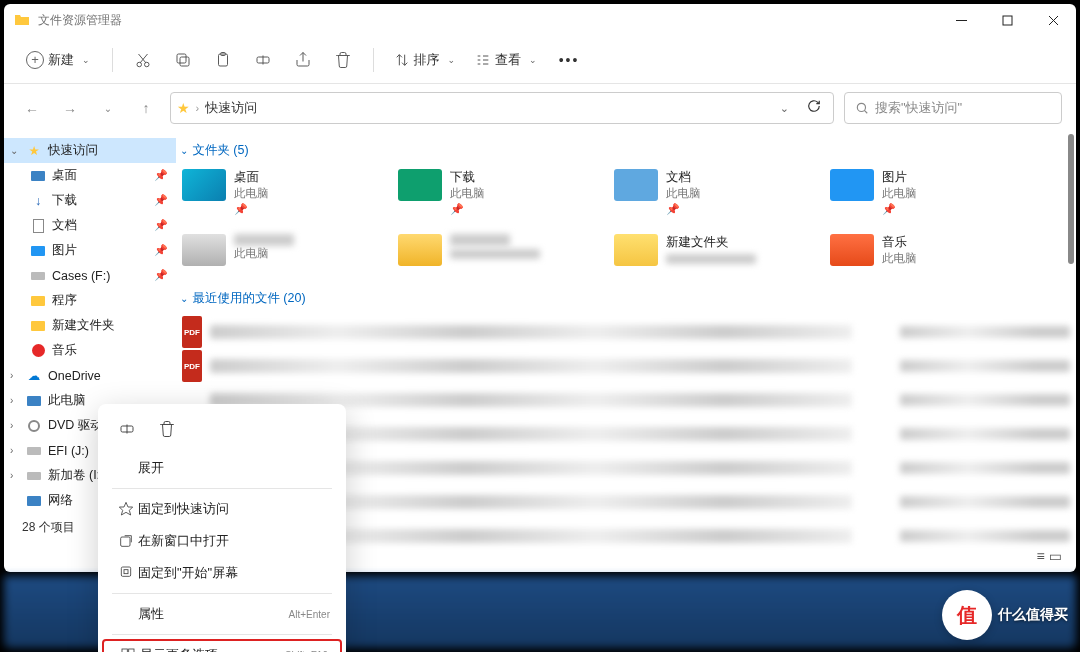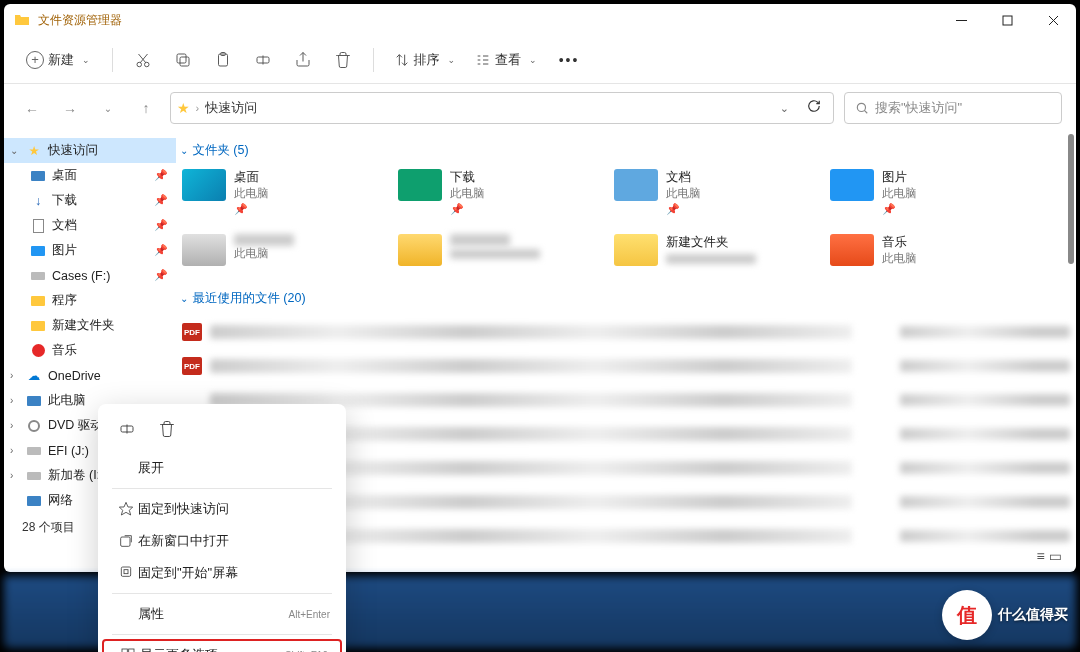--- a/index.html
+++ b/index.html
@@ -1,20 +1,20 @@
 <!DOCTYPE html>
 <html><head>
 <meta charset="utf-8">
 <style>
 * { margin: 0; padding: 0; box-sizing: border-box; font-family: "Segoe UI", "Microsoft YaHei", sans-serif; }
 body { background: #000; width: 1080px; height: 652px; overflow: hidden; position: relative; }
 .window { position: absolute; left: 4px; top: 4px; right: 4px; bottom: 80px; background: #fff; border-radius: 6px; display: flex; flex-direction: column; box-shadow: 0 4px 24px rgba(0,0,0,0.3); }
 .titlebar { height: 32px; display: flex; align-items: center; padding: 0 0 0 10px; }
 .titlebar .folder-glyph { width: 16px; height: 16px; margin-right: 8px; }
-.titlebar .title { font-size: 12px; color: #a16207; flex: 1; }
+.titlebar .title { font-size: 12px; color: #737373; flex: 1; }
 .win-btns { display: flex; }
 .win-btn { width: 46px; height: 32px; display: flex; align-items: center; justify-content: center; font-size: 11px; color: #222; }
 .win-btn svg { width: 11px; height: 11px; }
 .toolbar { height: 48px; display: flex; align-items: center; padding: 0 12px; gap: 4px; border-bottom: 1px solid #e5e5e5; }
 .tb-new { display: flex; align-items: center; gap: 4px; padding: 6px 10px; border-radius: 4px; }
 .tb-new-icon { width: 18px; height: 18px; border: 1.5px solid #666; border-radius: 50%; display: flex; align-items: center; justify-content: center; font-size: 13px; color: #666; line-height: 1; }
 .tb-new-label { font-size: 13px; color: #333; }
 .tb-chev { font-size: 9px; color: #666; margin-left: 4px; }
 .tb-sep { width: 1px; height: 24px; background: #ddd; margin: 0 8px; }
 .tb-icon { width: 36px; height: 36px; display: flex; align-items: center; justify-content: center; border-radius: 4px; }
@@ -44,21 +44,21 @@
 .section-hdr { display: flex; align-items: center; gap: 4px; padding: 10px 4px 6px; font-size: 12.5px; color: #0067c0; }
 .section-hdr .chev { font-size: 10px; }
 .tiles { display: flex; flex-wrap: wrap; }
 .tile { width: 216px; display: flex; align-items: flex-start; gap: 8px; padding: 4px 6px 14px; }
 .tile-icon { width: 44px; height: 32px; border-radius: 3px; display: flex; align-items: center; justify-content: center; }
 .tile-text .t1 { font-size: 12.5px; color: #222; }
 .tile-text .t2 { font-size: 11.5px; color: #777; }
 .tile-text .pin { color: #888; font-size: 11px; margin-top: 2px; }
 .files-list { padding: 2px 0; }
 .file-row { display: flex; align-items: center; gap: 8px; height: 34px; padding: 0 6px; }
-.file-row .fi { width: 20px; height: 18px; background: #c42b1c; border-radius: 2px; color: #fff; font-size: 8px; display: flex; align-items: center; justify-content: center; font-weight: bold; }
+.file-row .fi { width: 20px; height: 32px; background: #c42b1c; border-radius: 2px; color: #fff; font-size: 8px; display: flex; align-items: center; justify-content: center; font-weight: bold; }
 .file-row .blur { flex: 1; height: 14px; background: linear-gradient(90deg, #ccc 0%, #eee 20%, #ccc 40%, #eee 60%, #ccc 80%, #eee 100%); border-radius: 2px; filter: blur(3px); }
 .file-row .blur2 { width: 170px; height: 12px; background: linear-gradient(90deg, #ccc 0%, #eee 40%, #ccc 80%); border-radius: 2px; filter: blur(3px); margin-left: 40px; }
 .scroll-track { position: absolute; right: 2px; top: 2px; bottom: 40px; width: 8px; }
 .scroll-thumb { position: absolute; right: 0; top: 0; width: 6px; height: 130px; background: #888; border-radius: 3px; }
 .view-toggle { position: absolute; right: 14px; bottom: 8px; display: flex; gap: 4px; color: #555; font-size: 14px; }
 .context-menu { position: absolute; left: 98px; top: 404px; width: 248px; background: #fff; border-radius: 8px; box-shadow: 0 8px 32px rgba(0,0,0,0.2); padding: 6px; z-index: 100; }
 .cm-icons { display: flex; gap: 6px; padding: 4px 6px 8px; }
 .cm-icon { width: 34px; height: 30px; display: flex; align-items: center; justify-content: center; border-radius: 4px; }
 .cm-icon svg { width: 18px; height: 18px; stroke: #444; fill: none; stroke-width: 1.3; }
 .cm-item { display: flex; align-items: center; height: 32px; padding: 0 10px; font-size: 13px; color: #222; border-radius: 4px; }

